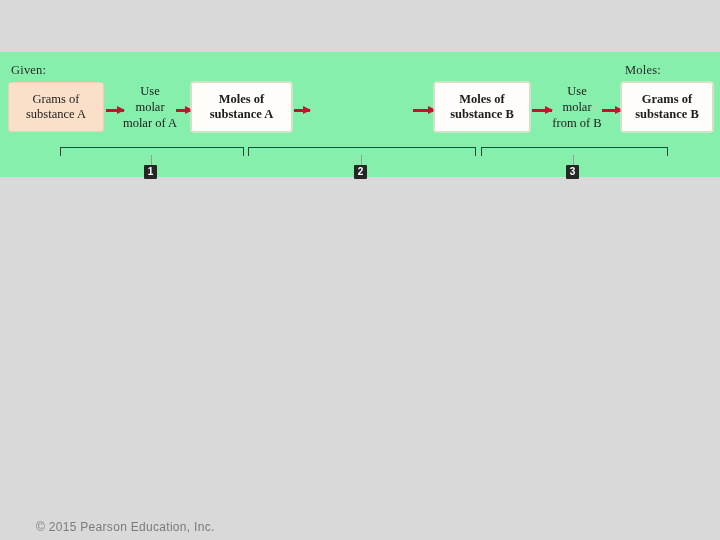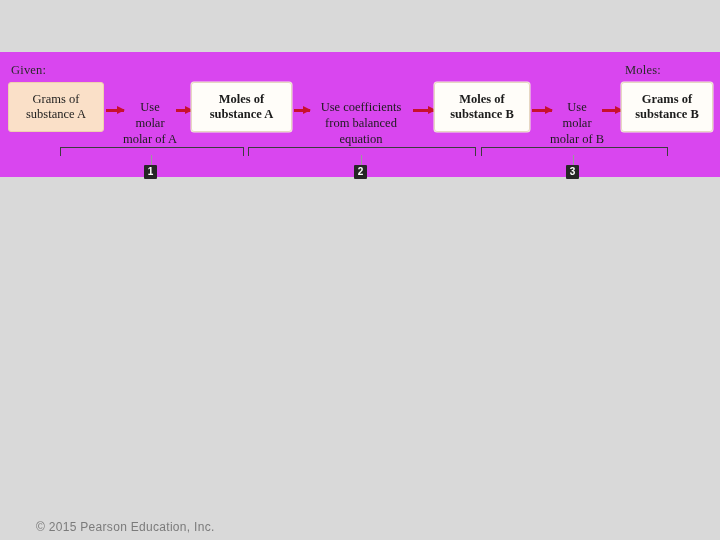--- a/index.html
+++ b/index.html
@@ -23,21 +23,21 @@
     background: #d9d9d9;
   }
 
   
   #figure-panel {
     position: absolute;
     left: 0;
     top: 52px;
     width: 720px;
     height: 125px;
-    background: #d946ef;
+    background: #86efac;
   }
 
   
   .caption {
     position: absolute;
     font-family: "Liberation Serif", serif;
     font-size: 12.5px;
     color: #2a2a2a;
     letter-spacing: 0.2px;
     white-space: nowrap;
@@ -94,21 +94,20 @@
     height: 54px;
     display: flex;
     flex-direction: column;
     align-items: center;
     justify-content: center;
     font-size: 12.5px;
     line-height: 16px;
     color: #1c1c1c;
     text-align: center;
     white-space: nowrap;
-    margin-top: 16px;
   }
   #label-molar-a { left: 119px; width: 62px; }
   #label-coeff   { left: 303px; width: 116px; }
   #label-molar-b { left: 546px; width: 62px; }
 
   
   .arrow {
     position: absolute;
     top: 24px;
     height: 9px;
@@ -237,45 +236,40 @@
       <div class="flow-box plain" id="box-moles-a">
         <span>Moles of</span>
         <span>substance A</span>
       </div>
 
       <div class="arrow" id="arrow-3">
         <div class="shaft"></div>
         <div class="head"></div>
       </div>
 
-      <div class="conn-label" id="label-coeff">
-        <span>Use coefficients</span>
-        <span>from balanced</span>
-        <span>equation</span>
-      </div>
 
       <div class="arrow" id="arrow-4">
         <div class="shaft"></div>
         <div class="head"></div>
       </div>
 
       <div class="flow-box plain" id="box-moles-b">
         <span>Moles of</span>
         <span>substance B</span>
       </div>
 
       <div class="arrow" id="arrow-5">
         <div class="shaft"></div>
         <div class="head"></div>
       </div>
 
       <div class="conn-label" id="label-molar-b">
         <span>Use</span>
         <span>molar</span>
-        <span>molar of B</span>
+        <span>from of B</span>
       </div>
 
       <div class="arrow" id="arrow-6">
         <div class="shaft"></div>
         <div class="head"></div>
       </div>
 
       <div class="flow-box plain" id="box-grams-b">
         <span>Grams of</span>
         <span>substance B</span>

